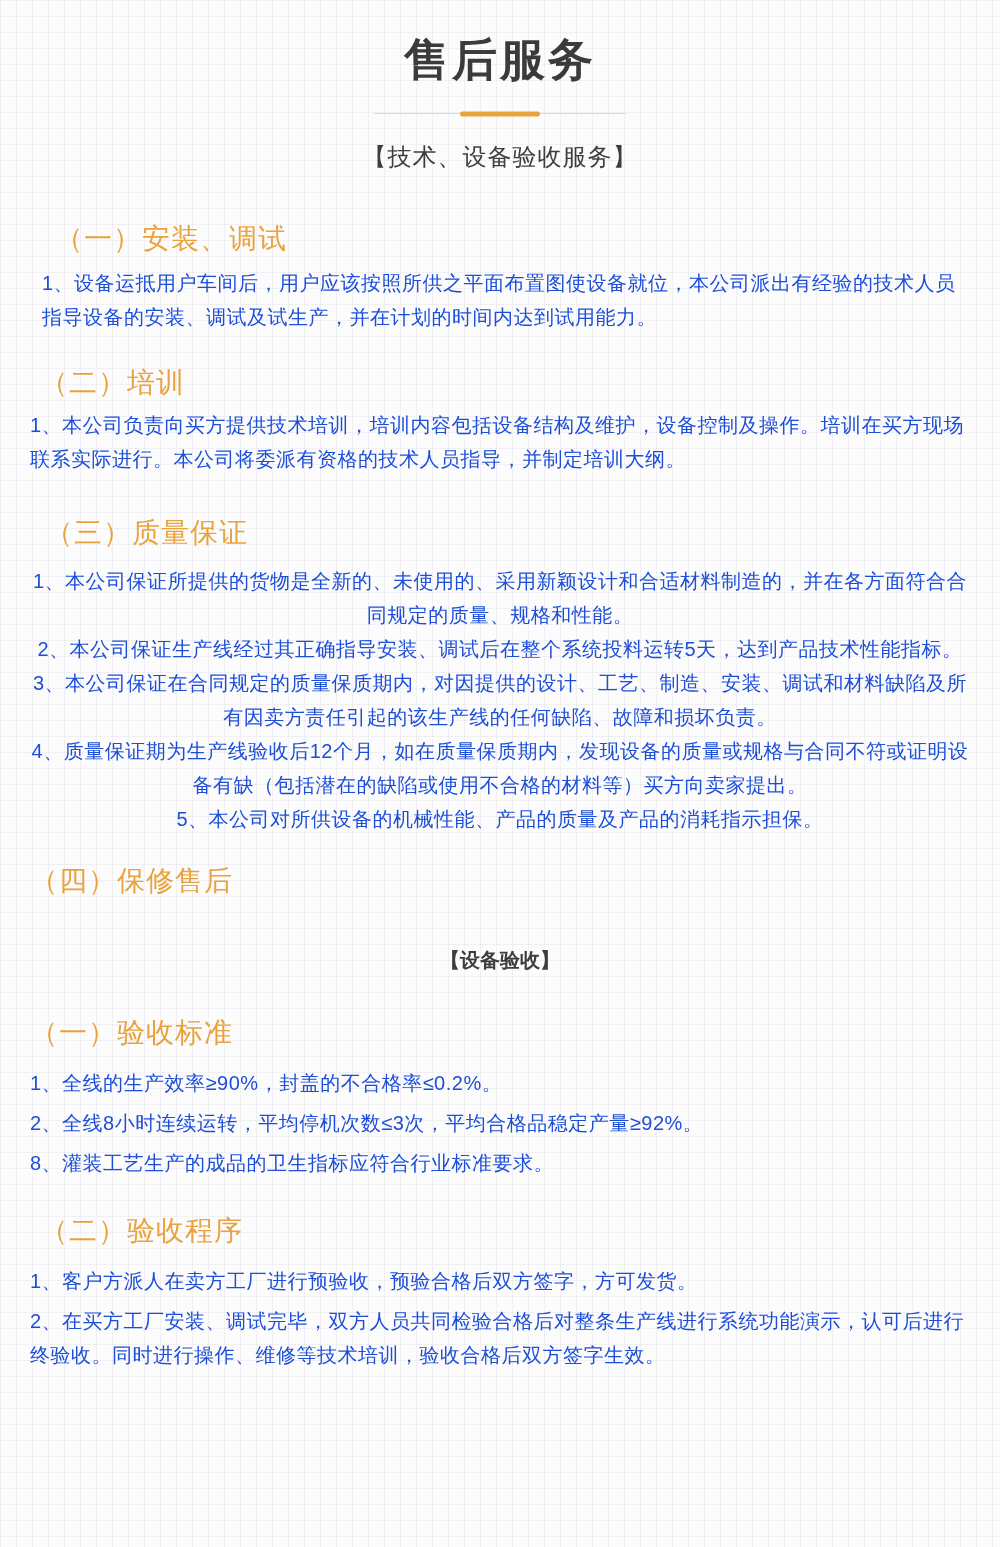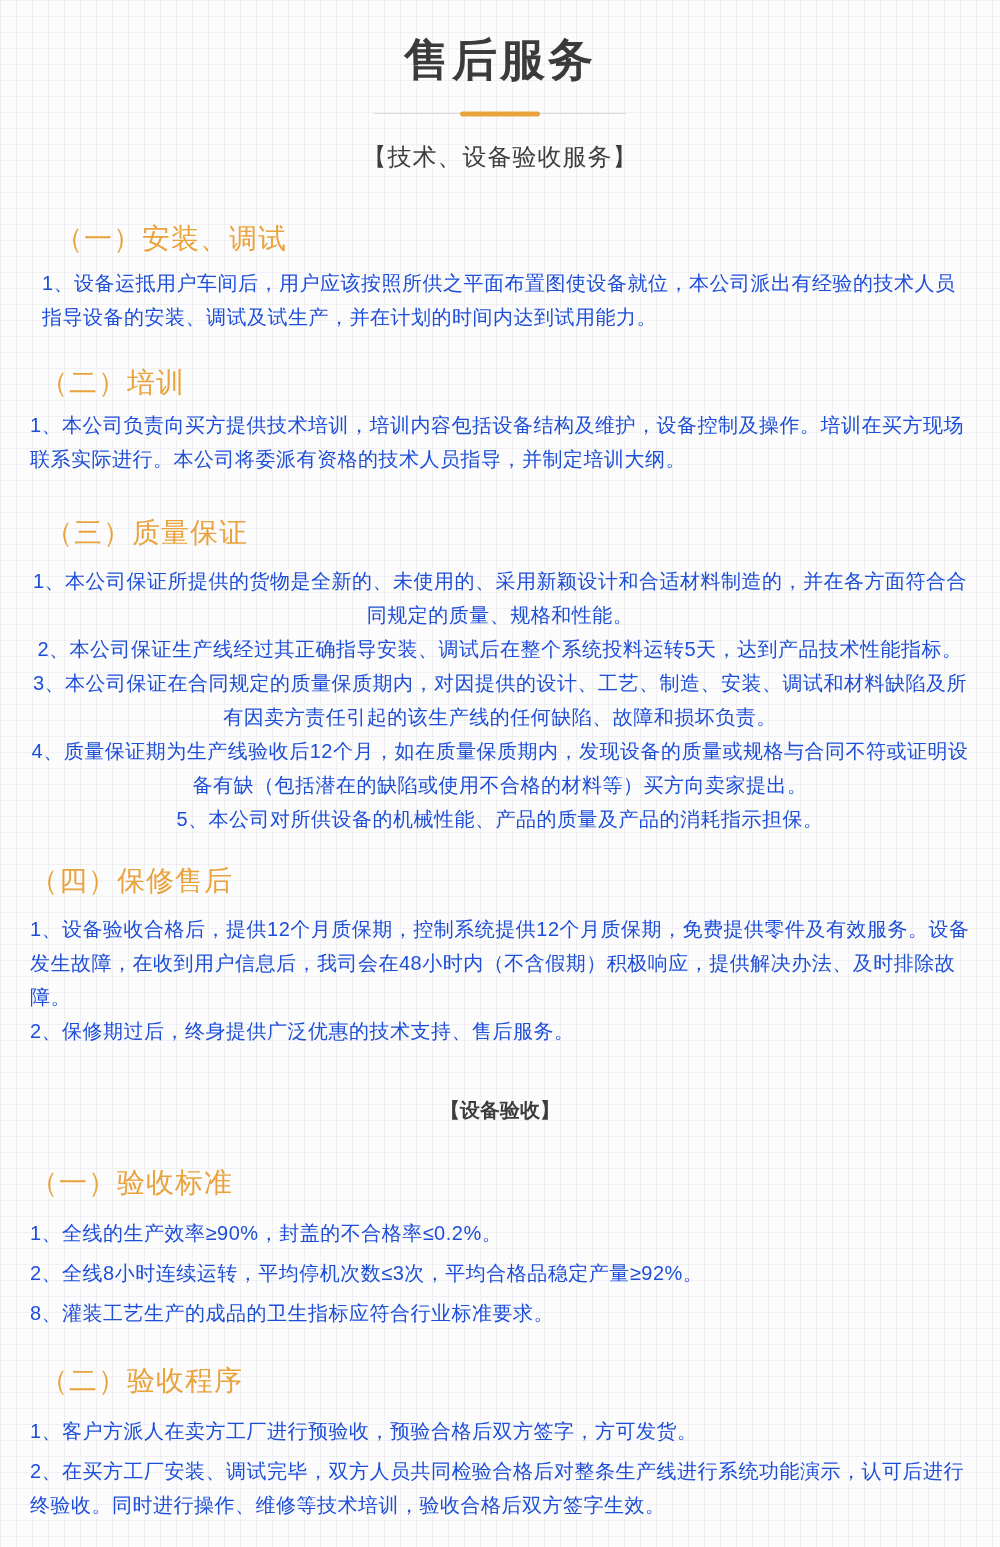--- a/index.html
+++ b/index.html
@@ -136,24 +136,20 @@
       <p class="item">1、本公司保证所提供的货物是全新的、未使用的、采用新颖设计和合适材料制造的，并在各方面符合合同规定的质量、规格和性能。</p>
       <p class="item">2、本公司保证生产线经过其正确指导安装、调试后在整个系统投料运转5天，达到产品技术性能指标。</p>
       <p class="item">3、本公司保证在合同规定的质量保质期内，对因提供的设计、工艺、制造、安装、调试和材料缺陷及所有因卖方责任引起的该生产线的任何缺陷、故障和损坏负责。</p>
       <p class="item">4、质量保证期为生产线验收后12个月，如在质量保质期内，发现设备的质量或规格与合同不符或证明设备有缺（包括潜在的缺陷或使用不合格的材料等）买方向卖家提出。</p>
       <p class="item">5、本公司对所供设备的机械性能、产品的质量及产品的消耗指示担保。</p>
     </div>
   </section>
 
   <section class="section sec-4">
     <h3 class="section-heading">（四）保修售后</h3>
-    <div class="section-body">
-      <p class="item">1、设备验收合格后，提供12个月质保期，控制系统提供12个月质保期，免费提供零件及有效服务。设备发生故障，在收到用户信息后，我司会在48小时内（不含假期）积极响应，提供解决办法、及时排除故障。</p>
-      <p class="item">2、保修期过后，终身提供广泛优惠的技术支持、售后服务。</p>
-    </div>
   </section>
 
   <h2 class="acceptance-title">【设备验收】</h2>
 
   <section class="section sec-a1">
     <h3 class="section-heading">（一）验收标准</h3>
     <div class="section-body">
       <p class="item">1、全线的生产效率≥90%，封盖的不合格率≤0.2%。</p>
       <p class="item">2、全线8小时连续运转，平均停机次数≤3次，平均合格品稳定产量≥92%。</p>
       <p class="item">8、灌装工艺生产的成品的卫生指标应符合行业标准要求。</p>

